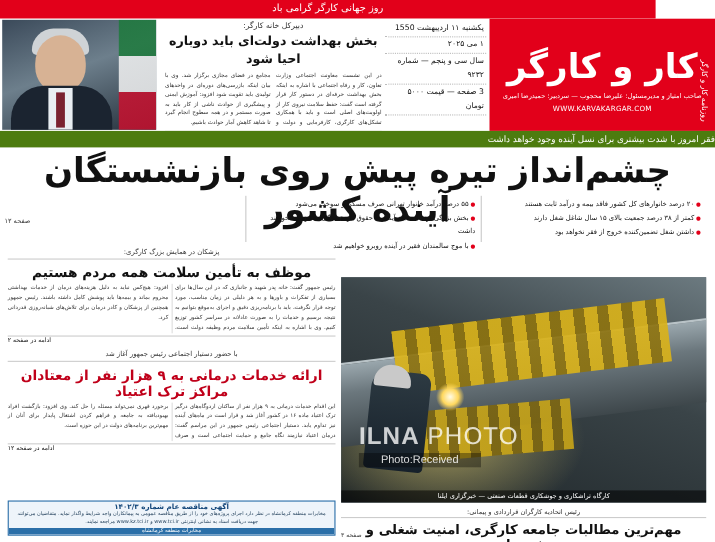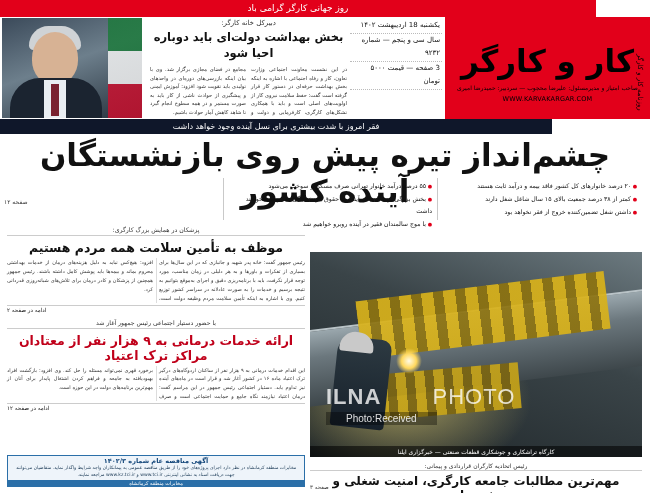--- a/index.html
+++ b/index.html
@@ -41,21 +41,21 @@
     width: 650px;
     height: 102px;
     background: #ffffff;
   }
   .nameplate {
     position: absolute;
     top: 0; right: 0;
     width: 205px;
     height: 102px;
     background: #e2001a;
-    color: #000000;
+    color: #ffffff;
     box-sizing: border-box;
     padding: 4px 6px 4px 6px;
     overflow: hidden;
   }
   .nameplate .logo-title {
     font-size: 31px;
     font-weight: bold;
     text-align: center;
     letter-spacing: -1px;
     margin-top: 22px;
@@ -185,27 +185,27 @@
     position: absolute;
     left: 49px; top: 66px;
     width: 8px; height: 32px;
     background: #7a2230;
   }
 
   
   .banner {
     position: absolute;
     top: 119px; left: 0;
-    width: 552px;
+    width: 650px;
     height: 15px;
-    background: #0f172a;
+    background: #4d7c0f;
     color: #ffffff;
     font-size: 8px;
     line-height: 15px;
-    text-align: center;
+    text-align: right;
     direction: rtl;
   }
 
   
   .mainhead {
     position: absolute;
     top: 137px; left: 0;
     width: 650px;
     direction: rtl;
     text-align: center;
@@ -325,21 +325,21 @@
   .photo .wm {
     position: absolute;
     left: 16px; top: 132px;
     font-family: "Liberation Sans", sans-serif;
     font-size: 22px;
     color: rgba(255,255,255,.78);
     letter-spacing: 1px;
     direction: ltr;
   }
   .photo .wm b { font-weight: bold; }
-  .photo .wm span { font-weight: normal; padding-left: 44px; }
+  .photo .wm span { font-weight: normal; }
   .photo .wmsub {
     position: absolute;
     left: 16px; top: 160px;
     font-family: "Liberation Sans", sans-serif;
     font-size: 10px;
     color: rgba(255,255,255,.85);
     background: rgba(0,0,0,.35);
     padding: 1px 20px;
     direction: ltr;
   }
@@ -470,21 +470,22 @@
   <div class="masthead">
 
     <div class="nameplate">
       <div class="vtag">روزنامه کار و کارگر</div>
       <div class="logo-title">کار و کارگر</div>
       <div class="sub">صاحب امتیاز و مدیرمسئول: علیرضا محجوب — سردبیر: حمیدرضا امیری</div>
       <div class="url">WWW.KARVAKARGAR.COM</div>
     </div>
 
     <div class="dateblock">
-      <div>یکشنبه 18 اردیبهشت ۱۴۰۲</div>
+      <div>یکشنبه ۱۱ اردیبهشت 1550</div>
+      <div>۱ می ۲۰۲۵</div>
       <div>سال سی و پنجم — شماره ۹۲۳۲</div>
       <div>3 صفحه — قیمت ۵۰۰۰ تومان</div>
     </div>
 
     <div class="lead-head">
       <div class="kicker">دبیرکل خانه کارگر:</div>
       <div class="hl">بخش بهداشت دولت‌ای باید دوباره احیا شود</div>
       <div class="body">در این نشست معاونت اجتماعی وزارت تعاون، کار و رفاه اجتماعی با اشاره به اینکه بخش بهداشت حرفه‌ای در دستور کار قرار گرفته است گفت: حفظ سلامت نیروی کار از اولویت‌های اصلی است و باید با همکاری تشکل‌های کارگری، کارفرمایی و دولت و مجامع در فضای مجازی برگزار شد. وی با بیان اینکه بازرسی‌های دوره‌ای در واحدهای تولیدی باید تقویت شود افزود: آموزش ایمنی و پیشگیری از حوادث ناشی از کار باید به صورت مستمر و در همه سطوح انجام گیرد تا شاهد کاهش آمار حوادث باشیم.</div>
       <div class="more">ادامه در صفحه ۴</div>
     </div>

